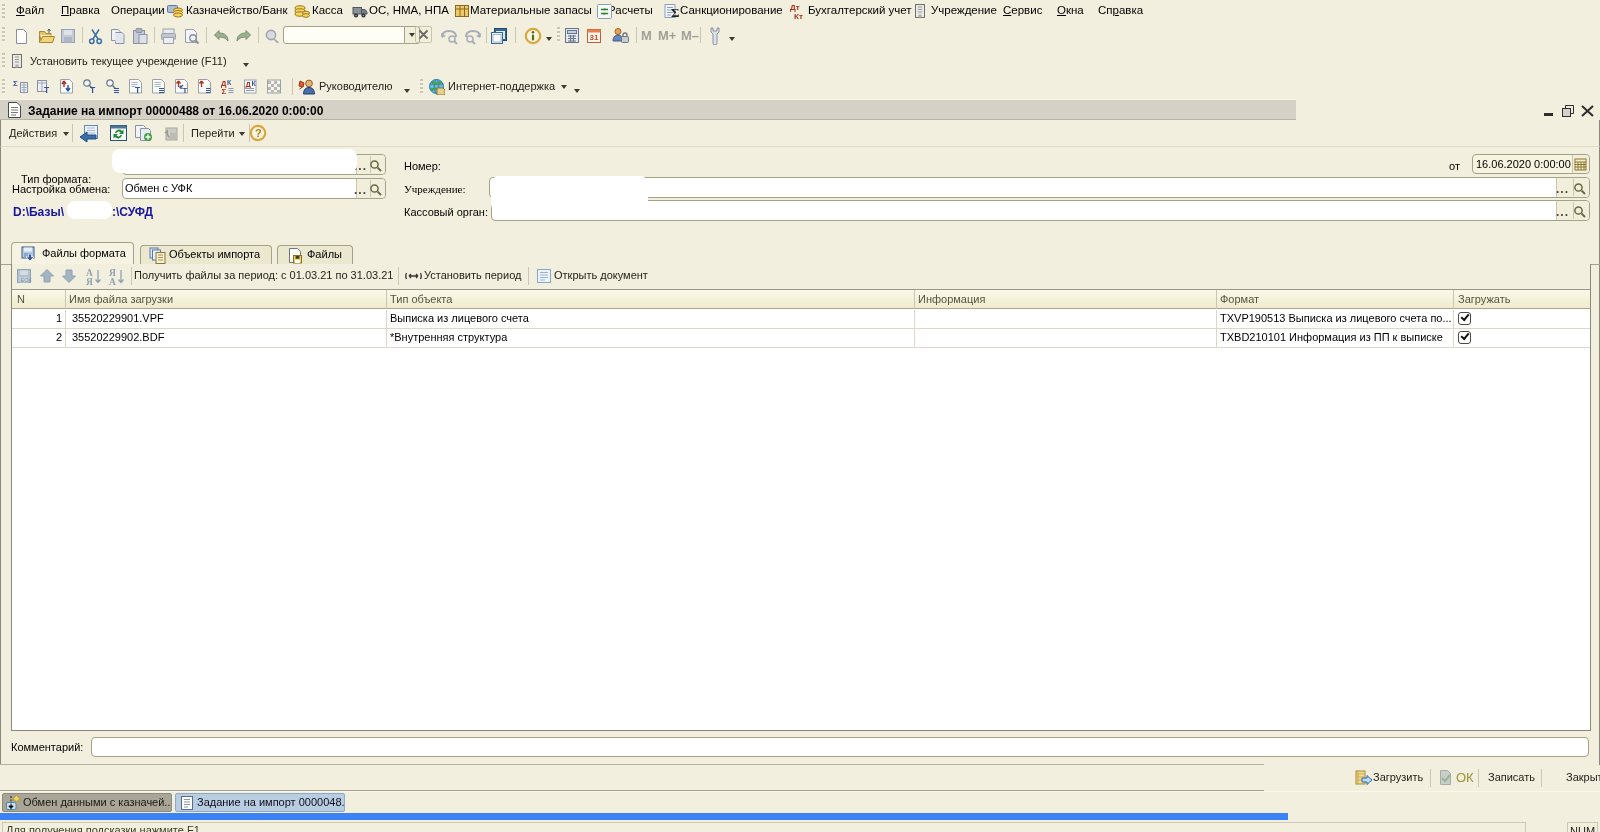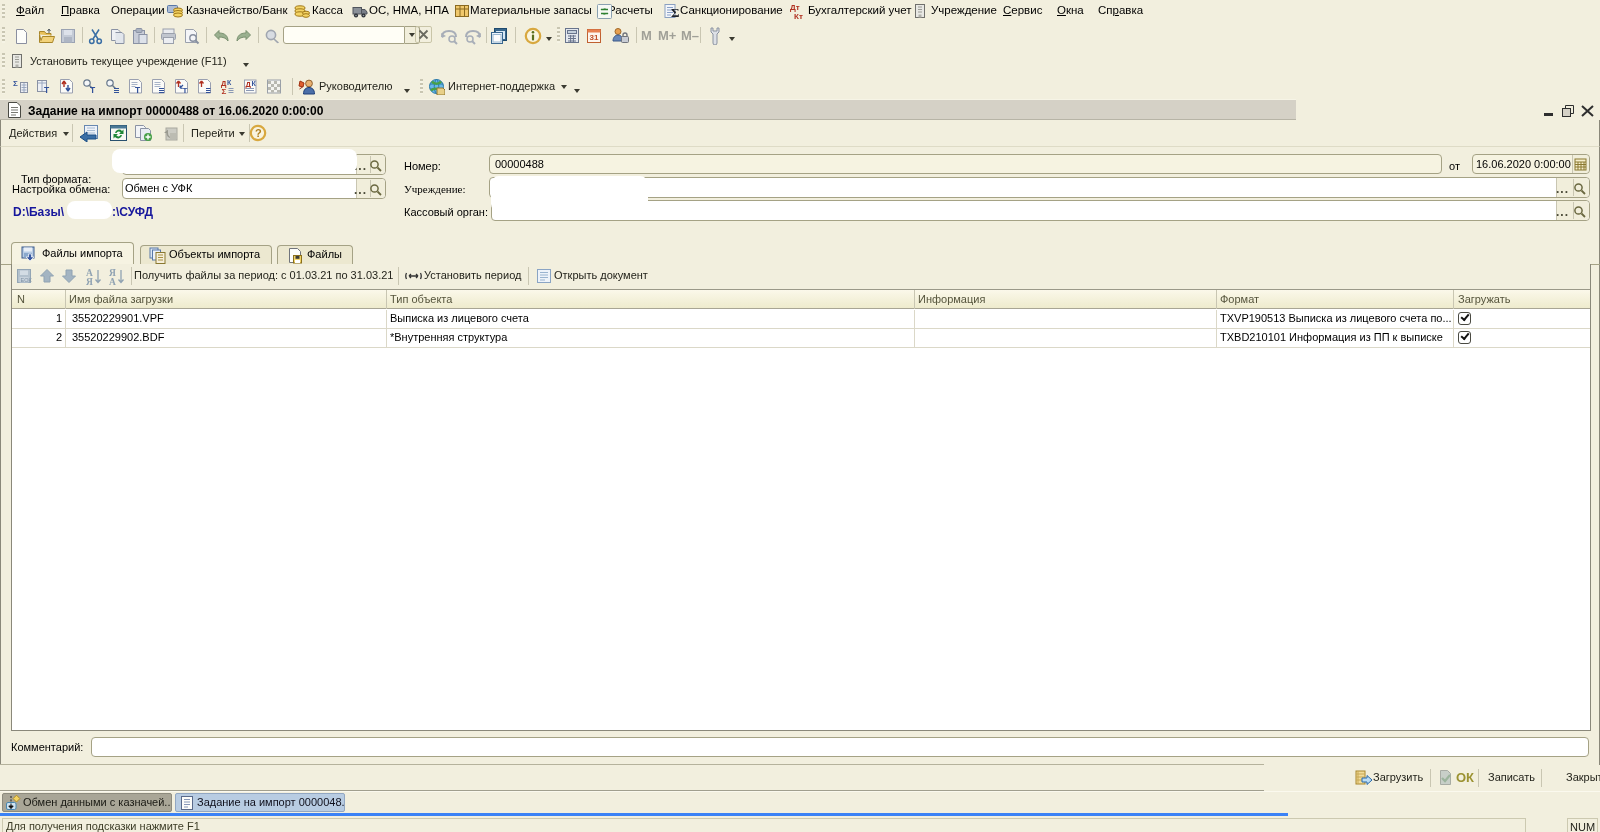--- a/index.html
+++ b/index.html
@@ -405,23 +405,20 @@
      <div class="dots" style="right:18px;top:4px;">...</div>
      <svg style="position:absolute;right:3px;top:4px;" width="13" height="13" viewBox="0 0 13 13">
           <circle cx="5.5" cy="5.5" r="3.6" fill="none" stroke="#6a6840" stroke-width="1.5"></circle>
           <path d="M8.5 8.5l3.5 3.5" stroke="#6a6840" stroke-width="1.8"></path>
         </svg>
   </div>
   <div class="lbl" style="left:12px;top:58px;font-weight:bold;font-size:12px;color:#16169c;">D:\Базы\</div>
   <div class="lbl" style="left:111px;top:58px;font-weight:bold;font-size:12px;color:#16169c;">:\СУФД</div>
 
   <div class="lbl" style="left:403px;top:13px;">Номер:</div>
-  <div class="fldc" style="left:488px;top:7px;width:953px;height:20px;">
-        <div class="abs" style="left:5px;top:3px;">00000488</div>
-      </div>
   <div class="lbl" style="left:1448px;top:13px;">от</div>
   <div class="fldc" style="left:1471px;top:7px;width:118px;height:20px;padding-left:46px;">
     <div class="abs" style="left:3px;top:3px;">16.06.2020  0:00:00</div>
     <div style="position:absolute;right:0;top:0;bottom:0;width:17px;background:#f1eedb;border-left:1px solid #c9c6b2;border-radius:0 4px 4px 0;"></div>
     <svg style="position:absolute;right:2px;top:3px;" width="13" height="13" viewBox="0 0 13 13">
           <rect x="1" y="1" width="11" height="11" fill="#f6eecb" stroke="#8a7830"></rect>
           <path d="M1 4h11M1 6.5h11M1 9h11M4 4v8M7 4v8M10 4v8" stroke="#8a7830"></path>
         </svg>
   </div>
   <div class="lbl" style="left:403px;top:36px;font-family:Liberation Serif, serif;">Учреждение:</div>
@@ -450,21 +447,21 @@
   <div class="patch" style="left:490px;top:29px;width:157px;height:36px;"></div>
 
   <div class="abs" style="left:0px;top:117px;width:1600px;height:1px;background:#a5a285;"></div>
   <div class="abs" id="tab1" style="left:10px;top:95px;width:123px;height:23px;background:#f6f3e2;border:1px solid #a5a285;border-bottom:none;border-radius:4px 4px 0 0;">
     <svg class="ic" style="left:9px;top:3px;" width="17" height="16" viewBox="0 0 17 16">
           <rect x="1" y="1" width="12" height="11" fill="#b8cce4" stroke="#3a5a8c"></rect>
           <rect x="3" y="1.5" width="8" height="4" fill="#e8eef6"></rect>
           <rect x="3" y="7" width="8" height="4.5" fill="#8aa8cc"></rect>
           <path d="M9 15l4-4h-2.5V8h-3v3H5z" fill="#3858a0" stroke="#fff" stroke-width="0.7"></path>
         </svg>
-    <div class="abs" style="left:30px;top:4px;">Файлы импорта</div>
+    <div class="abs" style="left:30px;top:4px;">Файлы формата</div>
   </div>
   <div class="abs" id="tab2" style="left:139px;top:98px;width:132px;height:19px;background:#ece8d0;border:1px solid #a5a285;border-bottom:none;border-radius:4px 4px 0 0;">
     <svg class="ic" style="left:8px;top:1px;" width="18" height="17" viewBox="0 0 18 17">
           <rect x="1" y="1" width="8" height="10" fill="#dce6f2" stroke="#5878a8"></rect>
           <rect x="3.5" y="3" width="8" height="10" fill="#eef2f8" stroke="#5878a8"></rect>
           <rect x="7" y="5.5" width="9" height="11" fill="#f6efda" stroke="#8a7830"></rect>
           <path d="M9 8h5M9 10.5h5M9 13h5" stroke="#a89040"></path>
         </svg>
     <div class="abs" style="left:28px;top:2px;">Объекты импорта</div>
   </div>
@@ -559,21 +556,21 @@
     </div>
   </div>
 
   <div class="lbl" style="left:10px;top:594px;">Комментарий:</div>
   <div class="fld" style="left:90px;top:590px;width:1498px;height:20px;"></div>
 </div>
 
 <div class="abs" style="left:0;top:764px;width:1264px;height:27px;border-top:1px solid #b5b29c;border-bottom:1px solid #a19f8e;">
   <div class="abs tbtxt" style="left:1373px;top:6px;">Загрузить</div>
   <div class="vsep" style="left:1430px;top:4px;height:18px;"></div>
-  <div class="abs" style="left:1456px;top:5px;font-weight:bold;color:#9b9232;font-size:13px;">ОК</div>
+  <div class="abs" style="left:1456px;top:5px;font-weight:normal;color:#9b9232;font-size:13px;">ОК</div>
   <div class="vsep" style="left:1478px;top:4px;height:18px;"></div>
   <div class="abs tbtxt" style="left:1488px;top:6px;">Записать</div>
   <div class="vsep" style="left:1541px;top:4px;height:18px;"></div>
   <div class="abs tbtxt" style="left:1550px;top:6px;margin-left:16px;">Закрыть</div>
   <svg class="ic" style="left:1355px;top:5px;" width="17" height="16" viewBox="0 0 17 16">
         <rect x="1" y="1" width="9" height="13" fill="#f2dc9a" stroke="#a8862a"></rect>
         <path d="M3 1v13M1 4h9M1 7h9M1 10h9" stroke="#c8a855"></path>
         <path d="M7 8h5V5.5l5 4.5-5 4.5V12H7z" fill="#badcf4" stroke="#2868a8"></path>
       </svg>
   <svg class="ic" style="left:1438px;top:4px;" width="15" height="17" viewBox="0 0 15 17">
@@ -594,21 +591,21 @@
         <rect x="1.5" y="8.5" width="9.5" height="7" rx="1.5" fill="#cfe4f2" stroke="#4a88b0"></rect>
         <path d="M6 9.5v3.5M3.8 12l2.2 2.6 2.2-2.6z" fill="#111" stroke="#111"></path>
         <path d="M11.5 1.2l3.4 3.4-3.4 3.4-3.4-3.4z" fill="#f2d464" stroke="#b89020"></path>
       </svg>
   <svg class="ic" style="left:180px;top:3px;" width="14" height="16" viewBox="0 0 14 16">
         <rect x="1.5" y="1.5" width="11" height="13" fill="#fdfdfa" stroke="#5a6a8a"></rect>
         <path d="M4 4.5h6M4 7h6M4 9.5h6M4 12h4" stroke="#8898b8"></path>
       </svg>
 </div>
 
-<div class="abs" style="left:0;top:813px;width:1288px;height:19px;border-top:3px solid #3b82f6;">
+<div class="abs" style="left:0;top:813px;width:1288px;height:19px;border-top:7px solid #3b82f6;">
   <div class="abs" style="left:2px;top:2px;width:1524px;height:16px;border:1px solid #ccc9b0;"></div>
   <div class="abs" style="left:6px;top:4px;color:#3c3c26;">Для получения подсказки нажмите F1</div>
   <div class="abs" style="left:1532px;top:2px;width:29px;height:16px;border:1px solid #ccc9b0;color:#98957c;margin-top:42px;">
         <span style="position:absolute;left:3px;top:2px;">CAP</span>
       </div>
   <div class="abs" style="left:1567px;top:2px;width:31px;height:16px;border:1px solid #ccc9b0;color:#23231c;">
         <span style="position:absolute;left:2px;top:2px;">NUM</span>
       </div>
 </div>
 

